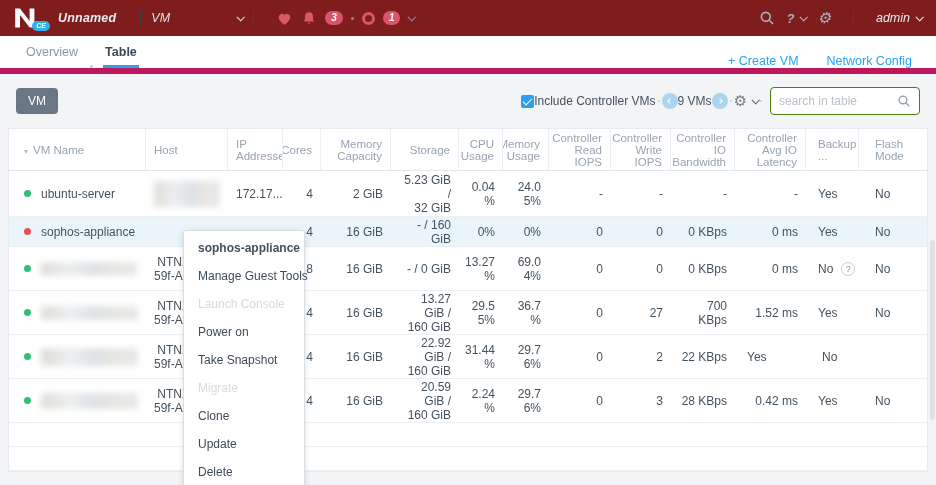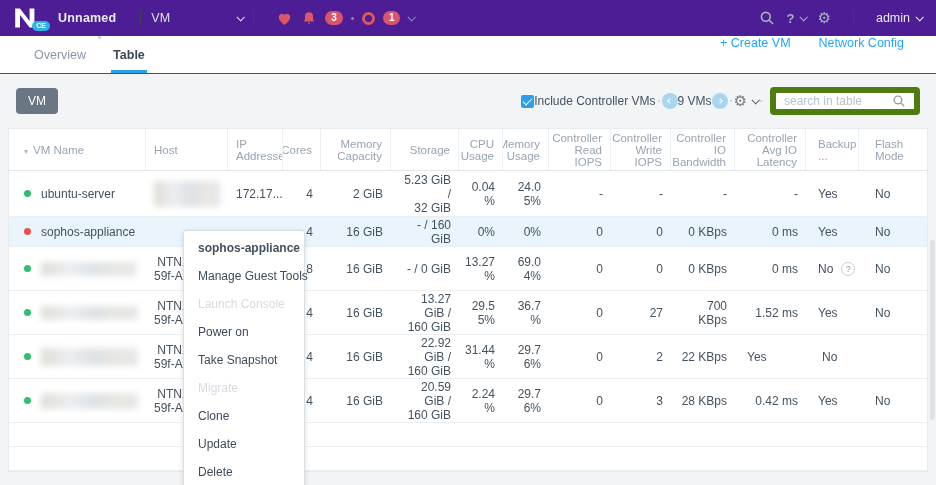--- a/index.html
+++ b/index.html
@@ -1,21 +1,21 @@
 <!DOCTYPE html>
 <html><head>
 <meta charset="utf-8">
 <style>
   * { margin:0; padding:0; box-sizing:border-box; }
   html,body { width:936px; height:485px; overflow:hidden; background:#F2F4F6;
     font-family:"Liberation Sans", sans-serif; position:relative; }
 
   
-  .topbar { height:36px; background:#4c1d95; display:flex; align-items:center;
-    color:#E8EBEF; font-size:12.5px; padding:0 14px; }
+  .topbar { height:36px; background:#7f1d1d; display:flex; align-items:center;
+    color:#E8EBEF; font-size:12.5px; padding:0 14px;font-style:italic; }
   .logo-wrap { position:relative; width:30px; height:22px; margin-right:14px; }
   .logo-n { fill:#FFFFFF; }
   .logo-ce { position:absolute; right:-6px; bottom:-2px; background:#2BB3E8; color:#fff;
     font-size:7px; font-weight:bold; border-radius:7px; padding:1px 4px; line-height:8px; }
   .cluster-name { font-weight:bold; letter-spacing:.2px; margin-right:14px; }
   .tb-div { width:1px; height:16px; background:#3A4450; margin:0 10px; }
   .vm-menu { display:flex; align-items:center; width:92px; justify-content:space-between;
     cursor:pointer; color:#DDE2E8; }
   .chev { width:6px; height:6px; border-right:1.5px solid currentColor;
     border-bottom:1.5px solid currentColor; display:inline-block; transform:rotate(45deg) translateY(-1px); }
@@ -26,42 +26,42 @@
   .ring-icon { width:13px; height:13px; border:3.5px solid #DA5765; border-radius:50%; }
   .pill { background:#D9556B; color:#fff; border-radius:9px; font-size:10px;
     padding:2px 6px; line-height:10px; font-weight:bold; }
   .tiny-dot { width:3px; height:3px; border-radius:50%; background:#8792A0; }
   .tb-right { margin-left:auto; display:flex; align-items:center; gap:12px; color:#A9B2BE; }
   .help-q { font-size:13px; font-weight:bold; color:#A9B2BE; }
   .gear::before { content:"\2699"; font-size:15px; color:#A9B2BE; }
   .admin { color:#E8EBEF; display:flex; align-items:center; gap:6px; }
 
   
-  .tabbar { height:38px; background:#FFFFFF; border-bottom:1px solid #be185d;
-    display:flex; align-items:flex-start; padding:0 32px; font-size:12.5px; }
+  .tabbar { height:38px; background:#FFFFFF; border-bottom:6px solid #be185d;
+    display:flex; align-items:flex-end; padding:0 24px; font-size:12.5px; }
   .tab { color:#8B98A6; padding:0 2px; height:100%; display:flex; align-items:center; cursor:pointer; }
   .tab.active { color:#3B4A56; font-weight:bold; border-bottom:3px solid #2CA0E8; padding-top:3px; }
   .tab-sep { width:3px; height:3px; border-radius:50%; background:#C3CBD4; margin:0 10px; }
   .tab-links { margin-left:auto; display:flex; align-items:center; gap:28px; }
   .blue-link { color:#22A5F7; font-size:12.5px; cursor:pointer; }
 
   
   .toolbar { height:54px; display:flex; align-items:center; padding:0 16px; }
   .vm-btn { background:#6A7684; color:#fff; font-size:12px; border:none; border-radius:4px;
     padding:6px 12px; cursor:pointer; }
   .tool-right { margin-left:auto; display:flex; align-items:center; gap:0; font-size:12px; color:#44525F; }
   .checkbox { width:13px; height:13px; background:#2D9FE8; border-radius:2px; position:relative; cursor:pointer; }
   .checkbox::after { content:""; position:absolute; left:4px; top:1px; width:4px; height:8px;
     border-right:1.8px solid #fff; border-bottom:1.8px solid #fff; transform:rotate(45deg); }
   .sep-dot { width:2px; height:2px; border-radius:50%; background:#C3CBD4; margin:0 2px; }
   .navcirc { width:16px; height:16px; border-radius:50%; background:#A9D5EF; color:#fff;
     display:flex; align-items:center; justify-content:center; cursor:pointer; }
   .navcirc .chev { width:4px; height:4px; border-width:1.5px; }
   .tool-gear { display:flex; align-items:center; gap:5px; color:#5A6572; cursor:pointer; }
-  .search-box { background:#fff; border:6px solid #4d7c0f; border-radius:4px; height:28px;
+  .search-box { background:#fff; border:1px solid #4d7c0f; border-radius:4px; height:28px;
     width:150px; display:flex; align-items:center; padding:0 8px; margin-left:6px; }
   .search-box input { border:none; outline:none; flex:1; font-size:12px; color:#44525F;
     font-family:"Liberation Sans", sans-serif; width:100px; }
   .search-box input::placeholder { color:#B9C2CC; }
 
   
   .table-card { margin:0 8px; background:#fff; border:1px solid #E7EAEE; }
   .grid { display:grid; grid-template-columns:137px 82px 55px 38px 70px 68px 44px 46px 62px 60px 64px 71px 53px 70px; }
   .cell { font-size:12px; color:#44525F; white-space:pre-line; display:flex; align-items:center;
     padding:4px 8px; overflow:hidden; }

